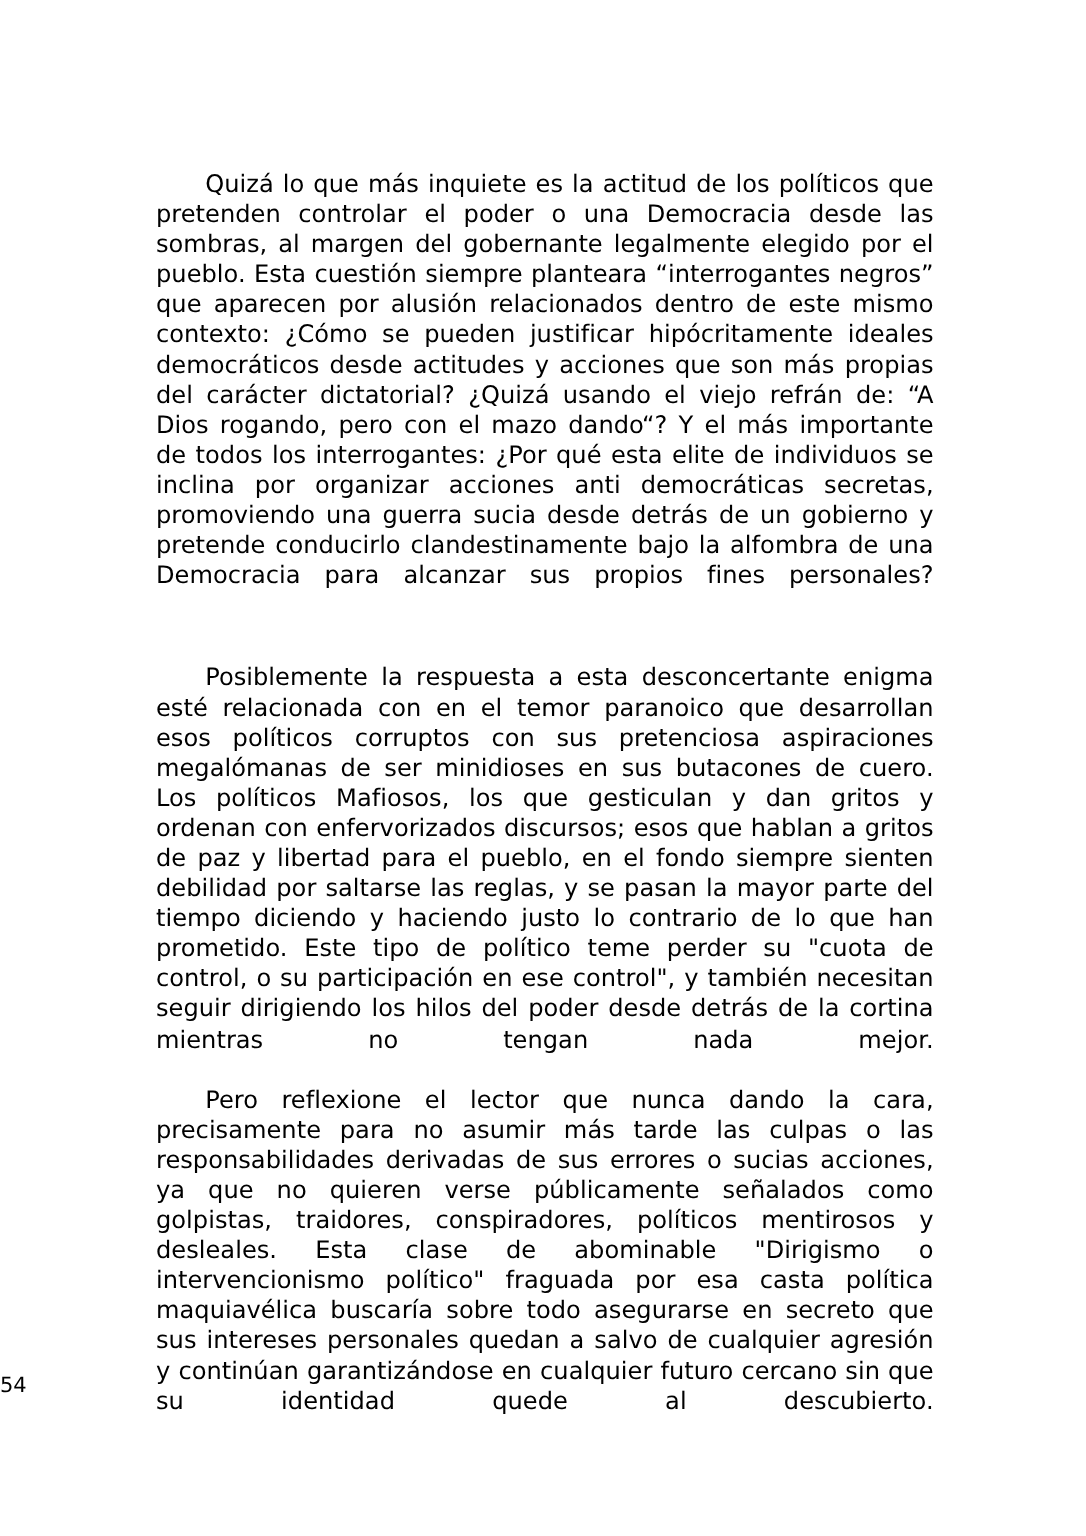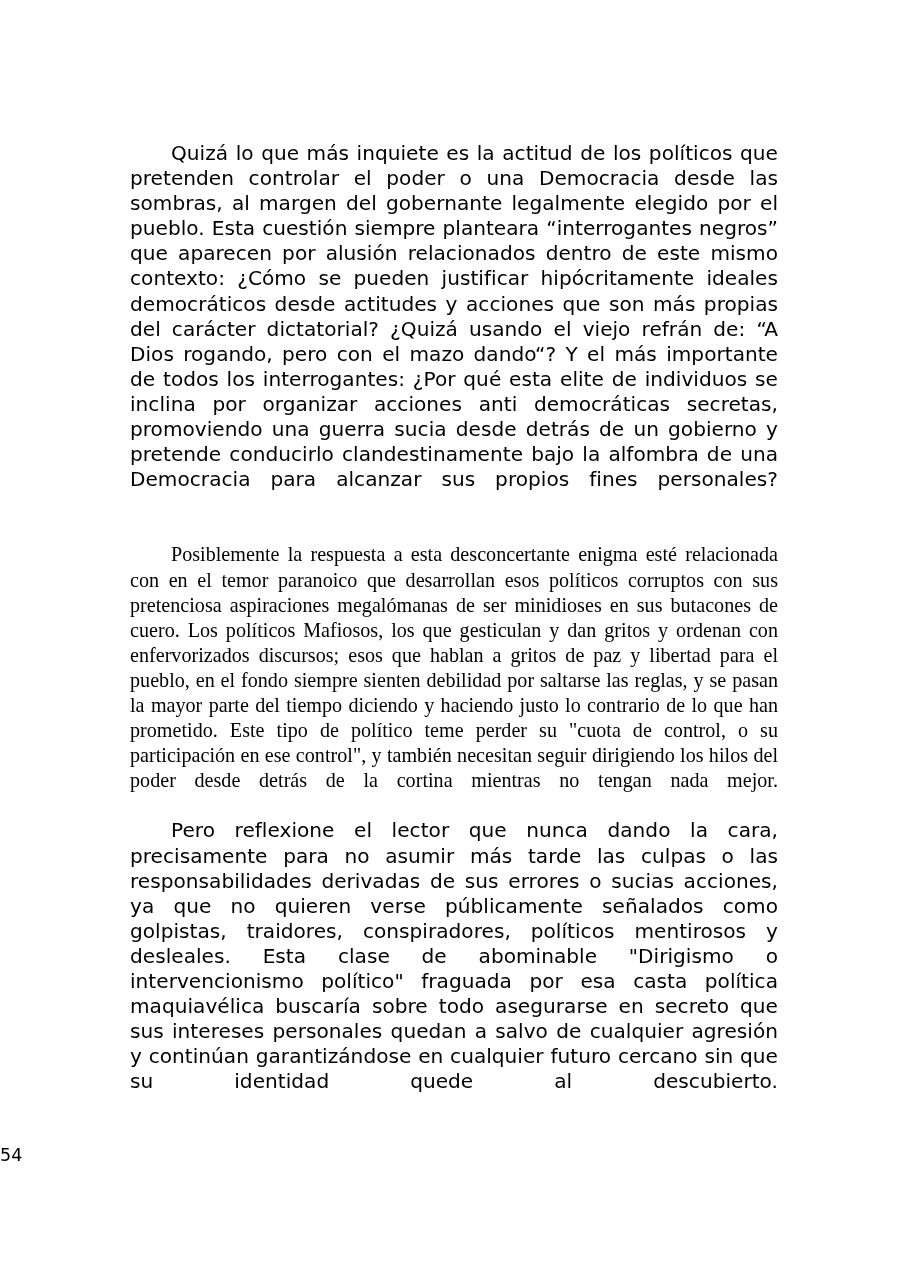--- a/index.html
+++ b/index.html
@@ -47,22 +47,21 @@
   }
 
   
   .para::after {
     content: "";
     display: inline-block;
     width: 100%;
   }
 
   .para.gap-before {
-    margin-top: 25px;
-    font-family: Liberation Serif, serif;
+    margin-top: 35px;
   }
 
   .page-number {
     position: absolute;
     left: 0;
     top: 1144px;
     width: 778px;
     font-size: 17.5px;
     line-height: 22px;
     color: #000000;

